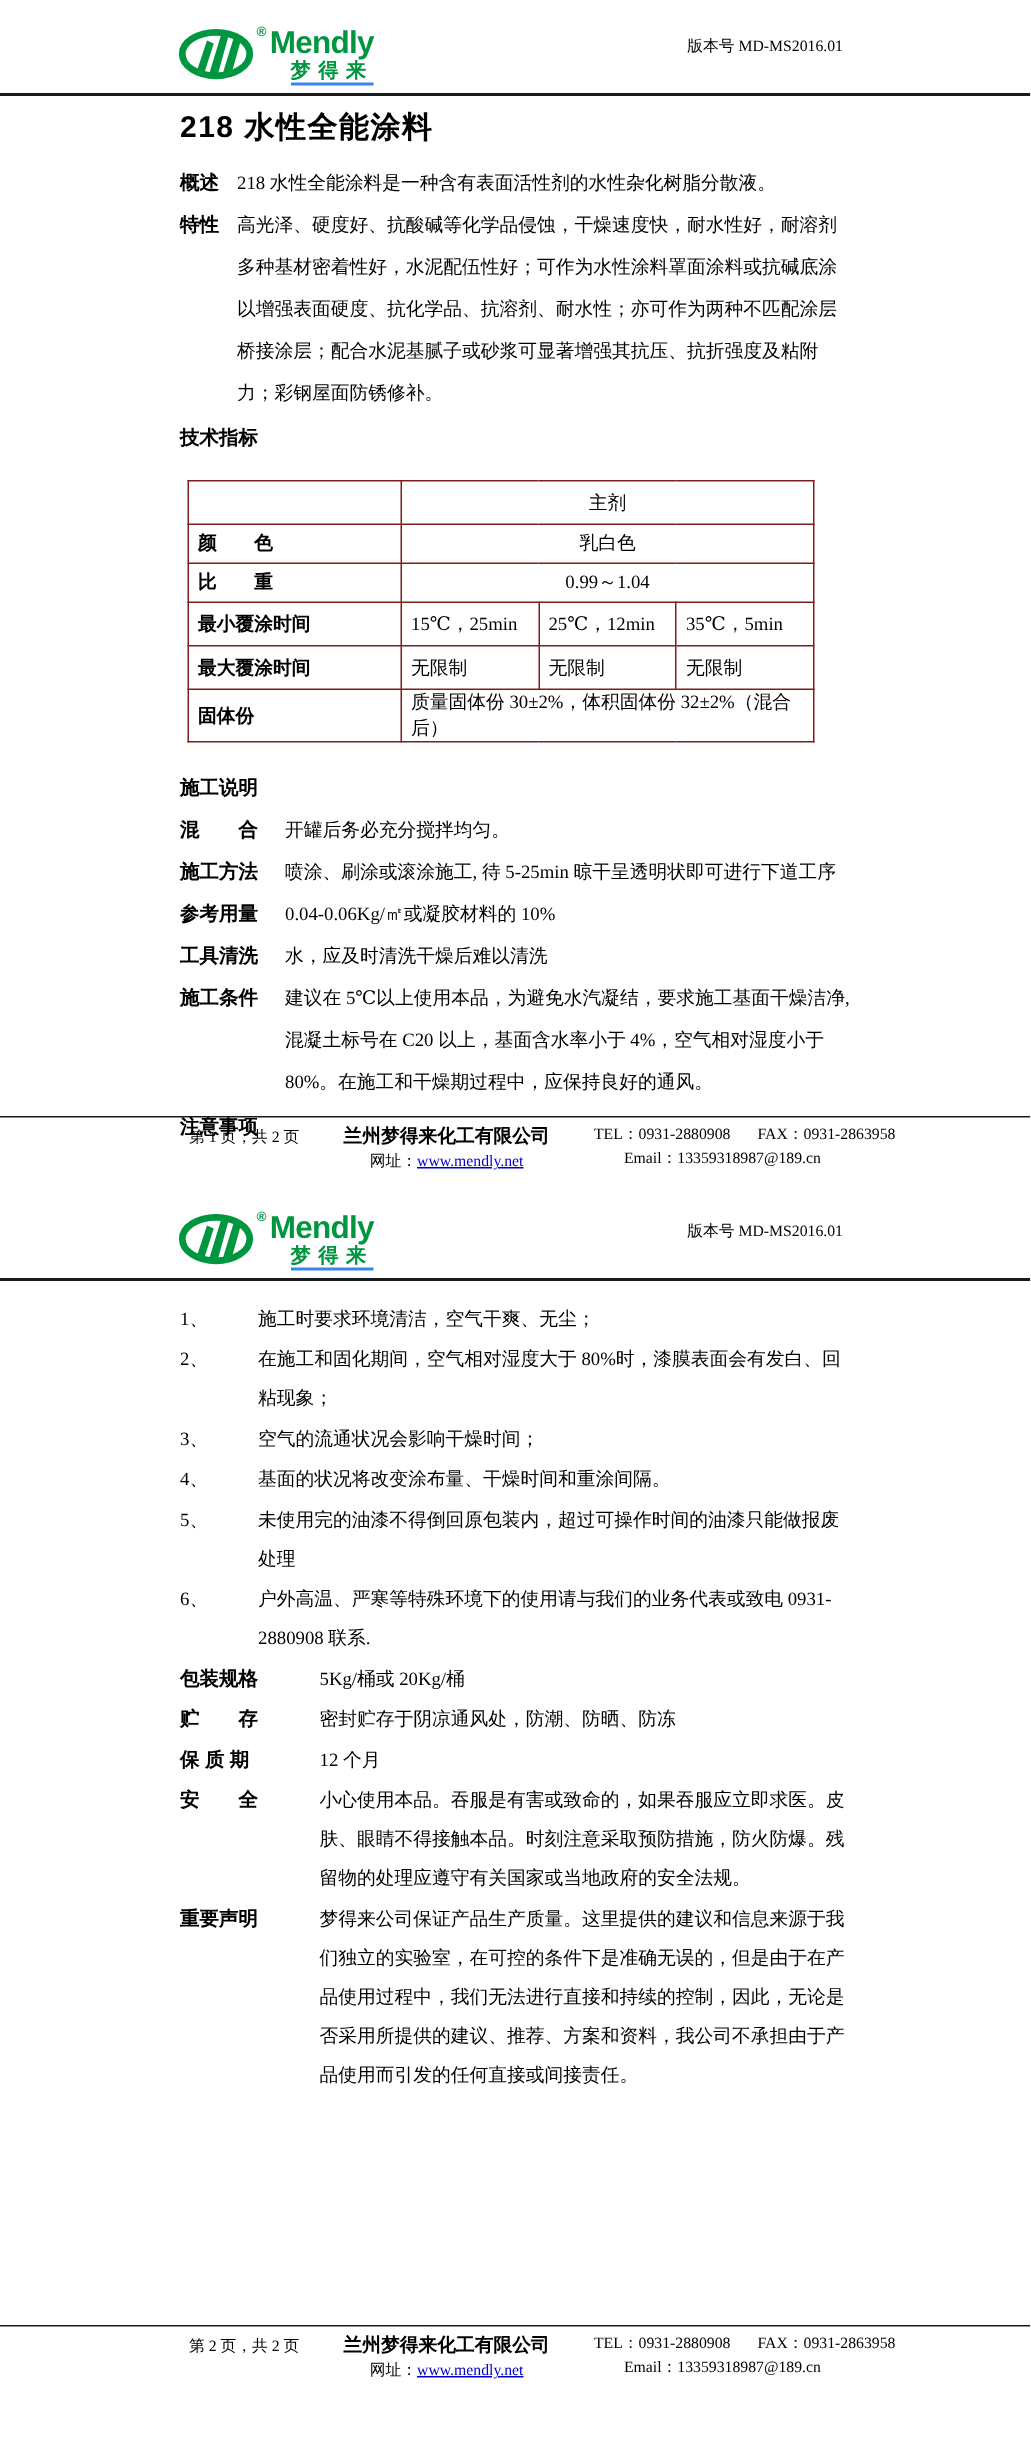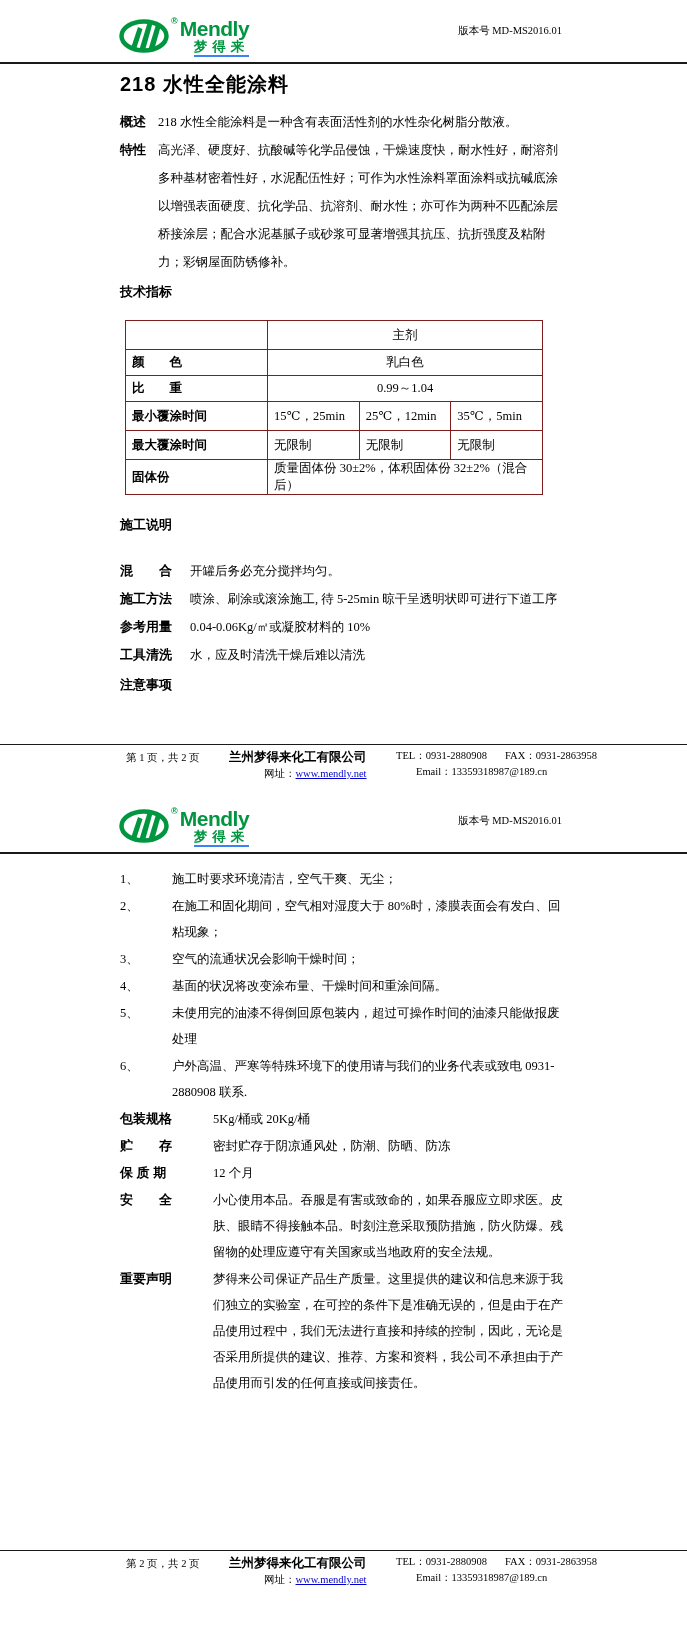--- a/index.html
+++ b/index.html
@@ -27,21 +27,21 @@
   .version { position: absolute; right: 125px; bottom: 26px; font-size: 10.5px; }
   .header-rule { position: absolute; left: 0; right: 0; bottom: 0; border-bottom: 2px solid #1a1a1a; }
 
   
   .page-footer { position: absolute; left: 0; right: 0; }
   .page-1 .page-footer { top: 744px; }
   .page-2 .page-footer { top: 760px; }
   .footer-rule { border-top: 1.5px solid #1a1a1a; margin-bottom: 4px; }
   .footer-cols { display: flex; justify-content: space-between; padding: 0 90px 0 126px; }
   .footer-pagenum { font-size: 10.5px; padding-top: 2px; }
-  .footer-center { text-align: right; }
+  .footer-center { text-align: center; }
   .footer-company { font-size: 12.5px; font-weight: bold; }
   .footer-web { font-size: 10.5px; margin-top: 1px; }
   .footer-web a { color: #0000cc; }
   .footer-right { font-size: 10.5px; }
   .footer-telfax span { display: inline-block; }
   .footer-fax { margin-left: 18px; }
   .footer-email { margin-top: 2px; margin-left: 20px; }
 
   
   .content { padding: 0 120px; }
@@ -56,21 +56,21 @@
 
   table.tech-table { border-collapse: collapse; margin: 14px 0 0 5px; width: 418px;
                      font-size: 12.5px; table-layout: fixed; }
   table.tech-table td { border: 1px solid #7f1d1d; padding: 0 6px; height: 26px; }
   table.tech-table { border: 1.5px solid #000; }
   td.t-label { font-family: "Liberation Sans", sans-serif; font-weight: bold; font-size: 12.5px; padding-left: 9px; }
   td.t-center { text-align: center; }
   td.t-left { text-align: left; padding-left: 9px; }
   tr.t-tall td { height: 29px; }
 
-  .construction-heading { margin-top: 16px; margin-bottom: 18px; }
+  .construction-heading { margin-top: 16px; margin-bottom: 0; }
   .row-item { display: flex; line-height: 28px; }
   .row-label { flex: 0 0 70px; font-family: "Liberation Sans", sans-serif; font-weight: bold; font-size: 13px; }
   .row-text { flex: 1; }
   .notes-heading { margin-top: 2px; }
 
   
   .notes-list { padding: 12px 120px 0 120px; }
   .note-item { display: flex; line-height: 26px; margin-bottom: 1px; }
   .note-num { flex: 0 0 52px; }
   .note-text { flex: 1; }
@@ -166,20 +166,24 @@
       <div class="row-text">喷涂、刷涂或滚涂施工, 待 5-25min 晾干呈透明状即可进行下道工序</div>
     </div>
     <div class="row-item">
       <div class="row-label">参考用量</div>
       <div class="row-text">0.04-0.06Kg/㎡或凝胶材料的 10%</div>
     </div>
     <div class="row-item">
       <div class="row-label">工具清洗</div>
       <div class="row-text">水，应及时清洗干燥后难以清洗</div>
     </div>
+    <div class="row-item">
+      <div class="row-label">施工条件</div>
+      <div class="row-text">建议在 5℃以上使用本品，为避免水汽凝结，要求施工基面干燥洁净, 混凝土标号在 C20 以上，基面含水率小于 4%，空气相对湿度小于 80%。在施工和干燥期过程中，应保持良好的通风。</div>
+    </div>
 
     <div class="section-heading notes-heading">注意事项</div>
   </div>
 
   <div class="page-footer">
     <div class="footer-rule"></div>
     <div class="footer-cols">
       <div class="footer-pagenum">第 1 页，共 2 页</div>
       <div class="footer-center">
         <div class="footer-company">兰州梦得来化工有限公司</div>

